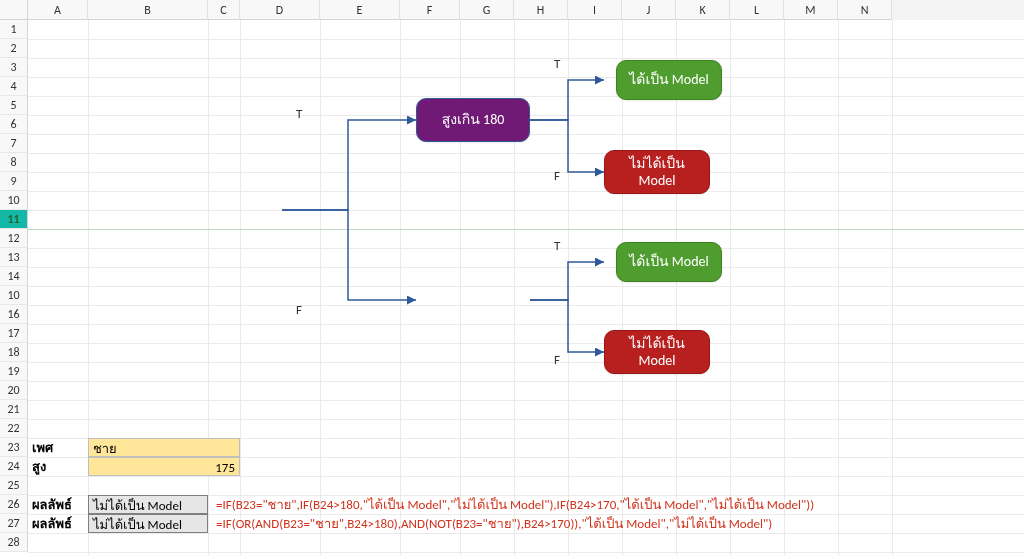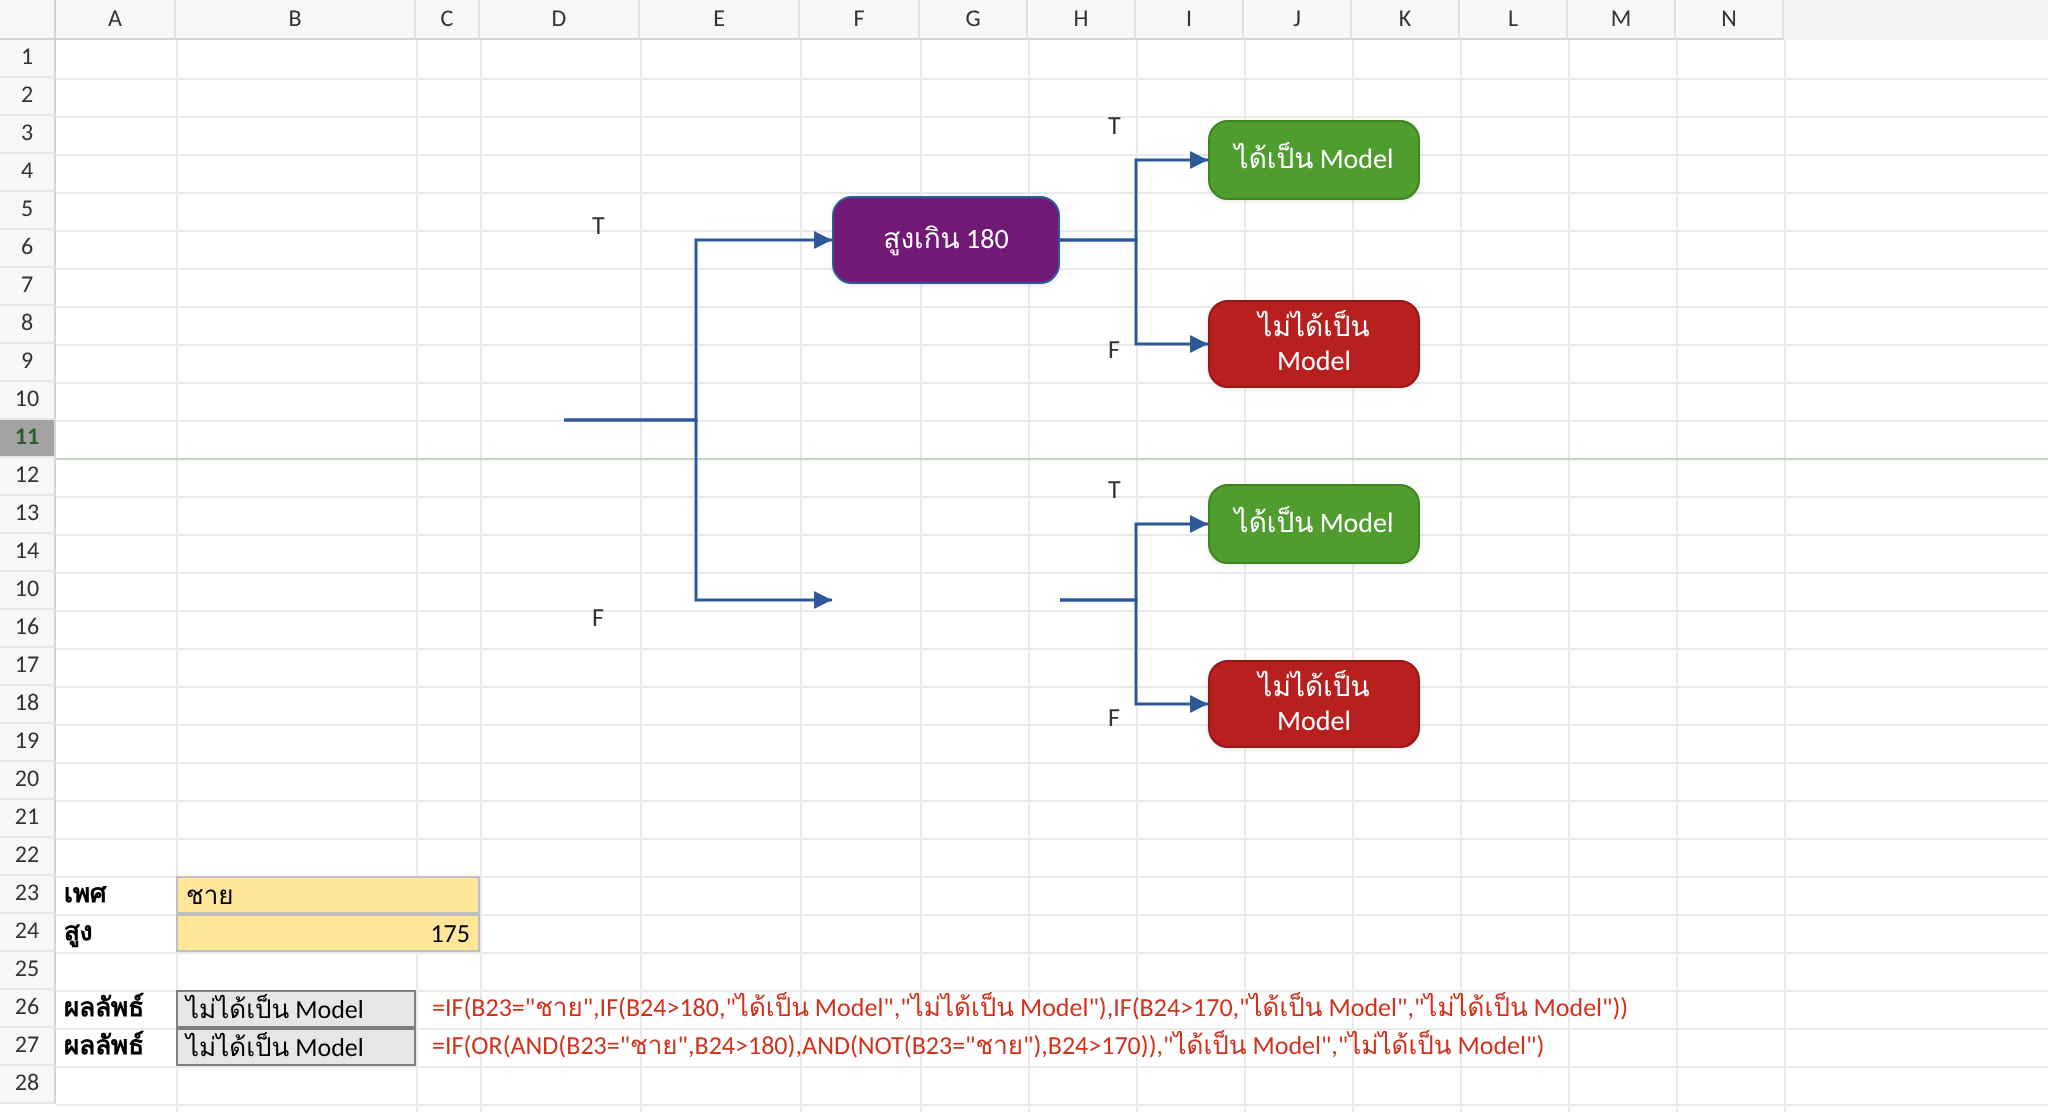--- a/index.html
+++ b/index.html
@@ -49,21 +49,21 @@
     text-align: center;
     line-height: 19px;
     height: 19px;
     border-right: 1px solid #d4d4d4;
     border-bottom: 1px solid #e8e8e8;
     font-size: 12px;
     color: #333;
     background: #f8f8f8;
   }
   .row-header.sel {
-    background: #a3a3a3;
+    background: #14b8a6;
     color: #2a5d2a;
     font-weight: bold;
   }
   .grid {
     position: absolute;
     top: 20px; left: 28px; right: 0; bottom: 0;
   }
   
   .gridlines-v, .gridlines-h {
     position: absolute; inset: 0;
@@ -87,21 +87,21 @@
     border-radius: 10px;
     display: flex;
     align-items: center;
     justify-content: center;
     font-size: 14px;
     text-align: center;
     padding: 4px 6px;
     line-height: 1.25;
     box-shadow: 0 1px 2px rgba(0,0,0,.08);
   }
-  .node.green { background: #4f9d2e; border-color: #3f831f; }
+  .node.green { background: #4f9d2e; border-color: #3f831f; margin-left: 12px; }
   .node.red   { background: #b82020; border-color: #981616; }
   .label {
     position: absolute;
     font-size: 13px;
     color: #333;
   }
   
   svg.connectors {
     position: absolute;
     inset: 0;

